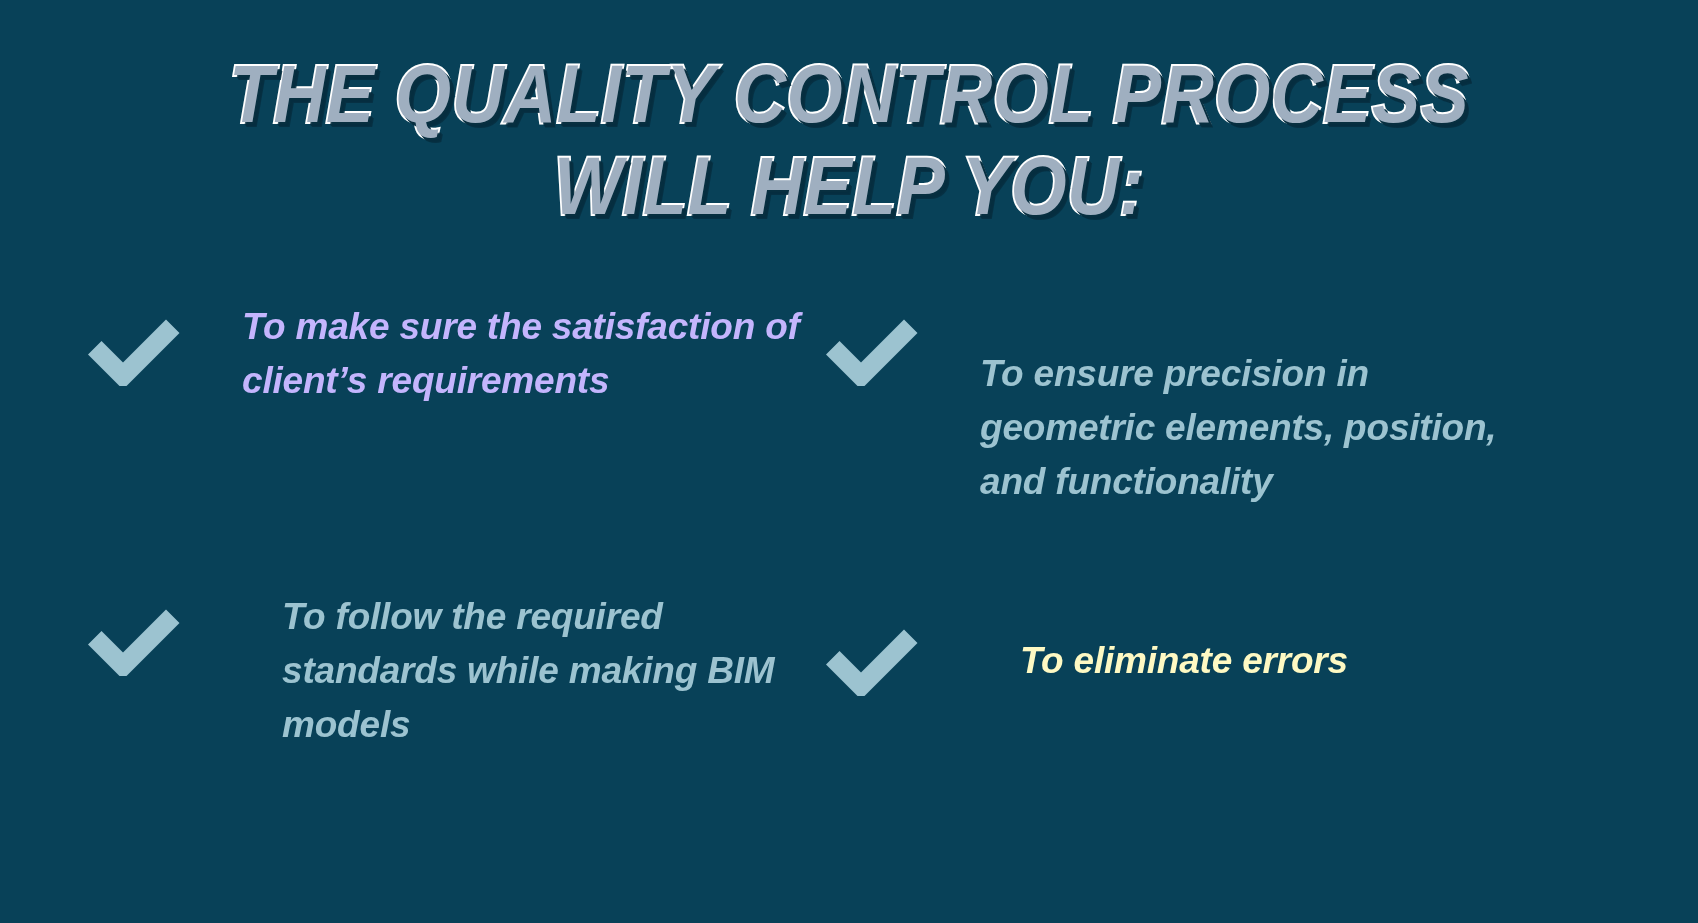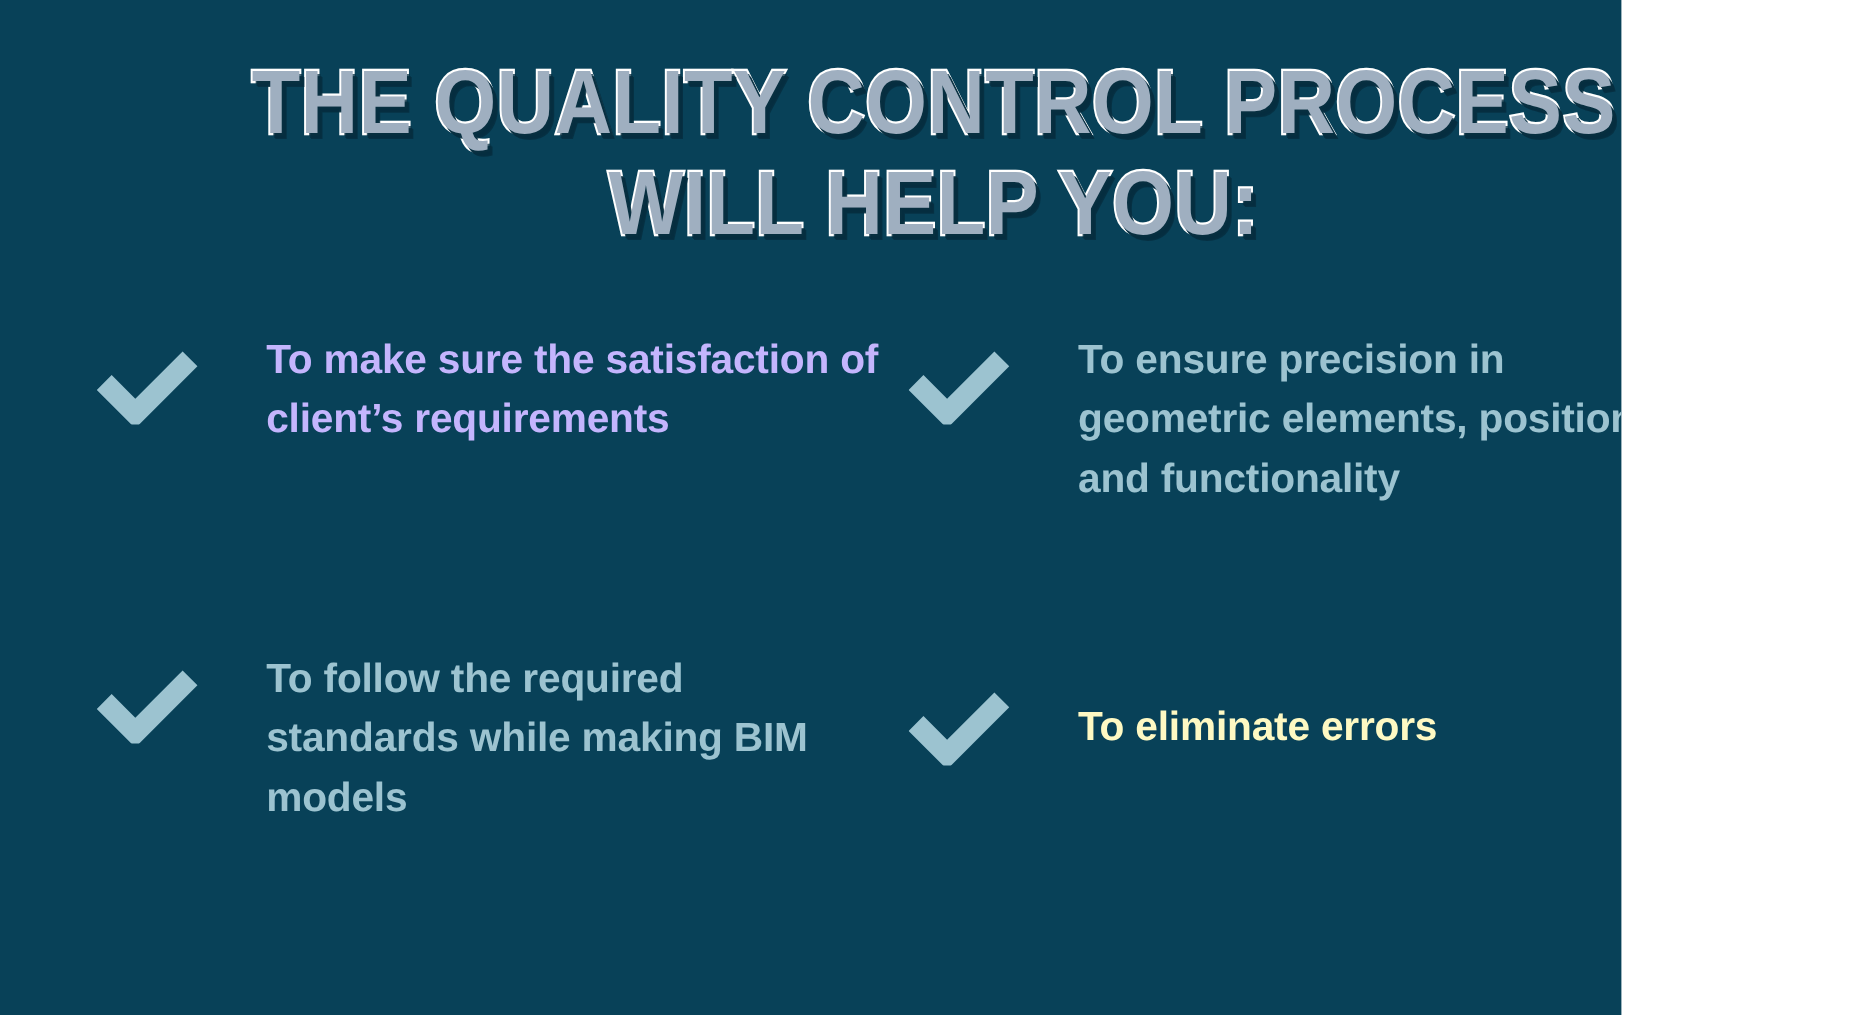--- a/index.html
+++ b/index.html
@@ -8,25 +8,26 @@
   }
   body {
     width: 1698px;
     height: 923px;
     overflow: hidden;
     font-family: "Liberation Sans", "DejaVu Sans", sans-serif;
   }
 
   #slide {
     position: relative;
-    width: 1474px;
+    width: 1698px;
     height: 923px;
     background: #084158;
     box-sizing: border-box;
     overflow: hidden;
+    font-style: italic;
   }
 
   
   #title-block {
     position: absolute;
     left: 0;
     top: 48px;
     width: 1698px;
     text-align: center;
   }
@@ -62,21 +63,21 @@
 
   .check-item {
     position: absolute;
     display: flex;
     align-items: flex-start;
   }
 
   .check-item.col-left  { left: 88px;  width: 720px; }
   .check-item.col-right { left: 826px; width: 740px; }
   .check-item.row-top    { top: 0px; }
-  .check-item.row-bottom { top: 290px; }
+  .check-item.row-bottom { top: 290px; gap: 40px; }
 
   .check-mark {
     position: relative;
     flex: 0 0 auto;
     width: 92px;
     height: 78px;
     margin-right: 62px;
   }
   .check-mark svg { display: block; width: 92px; height: 78px; }
 
@@ -91,21 +92,21 @@
     padding: 0;
   }
 
   
   #item-1 .check-mark { margin-top: 8px; }
   #item-2 .check-mark { margin-top: 8px; }
   #item-3 .check-mark { margin-top: 8px; }
   #item-4 .check-mark { margin-top: 0px; }
 
   #item-1 .check-text { width: 560px; }
-  #item-2 .check-text { width: 560px; }
+  #item-2 .check-text { width: 560px; margin-top: 47px; }
   #item-3 .check-text { width: 520px; }
   #item-4 .check-text { width: 560px; }
 
   #item-4 { top: 318px; }
   #item-4 .check-text { padding-top: 16px; }
 </style>
 </head>
 <body>
 
 <div id="slide" style="background: rgb(8, 65, 88);">

